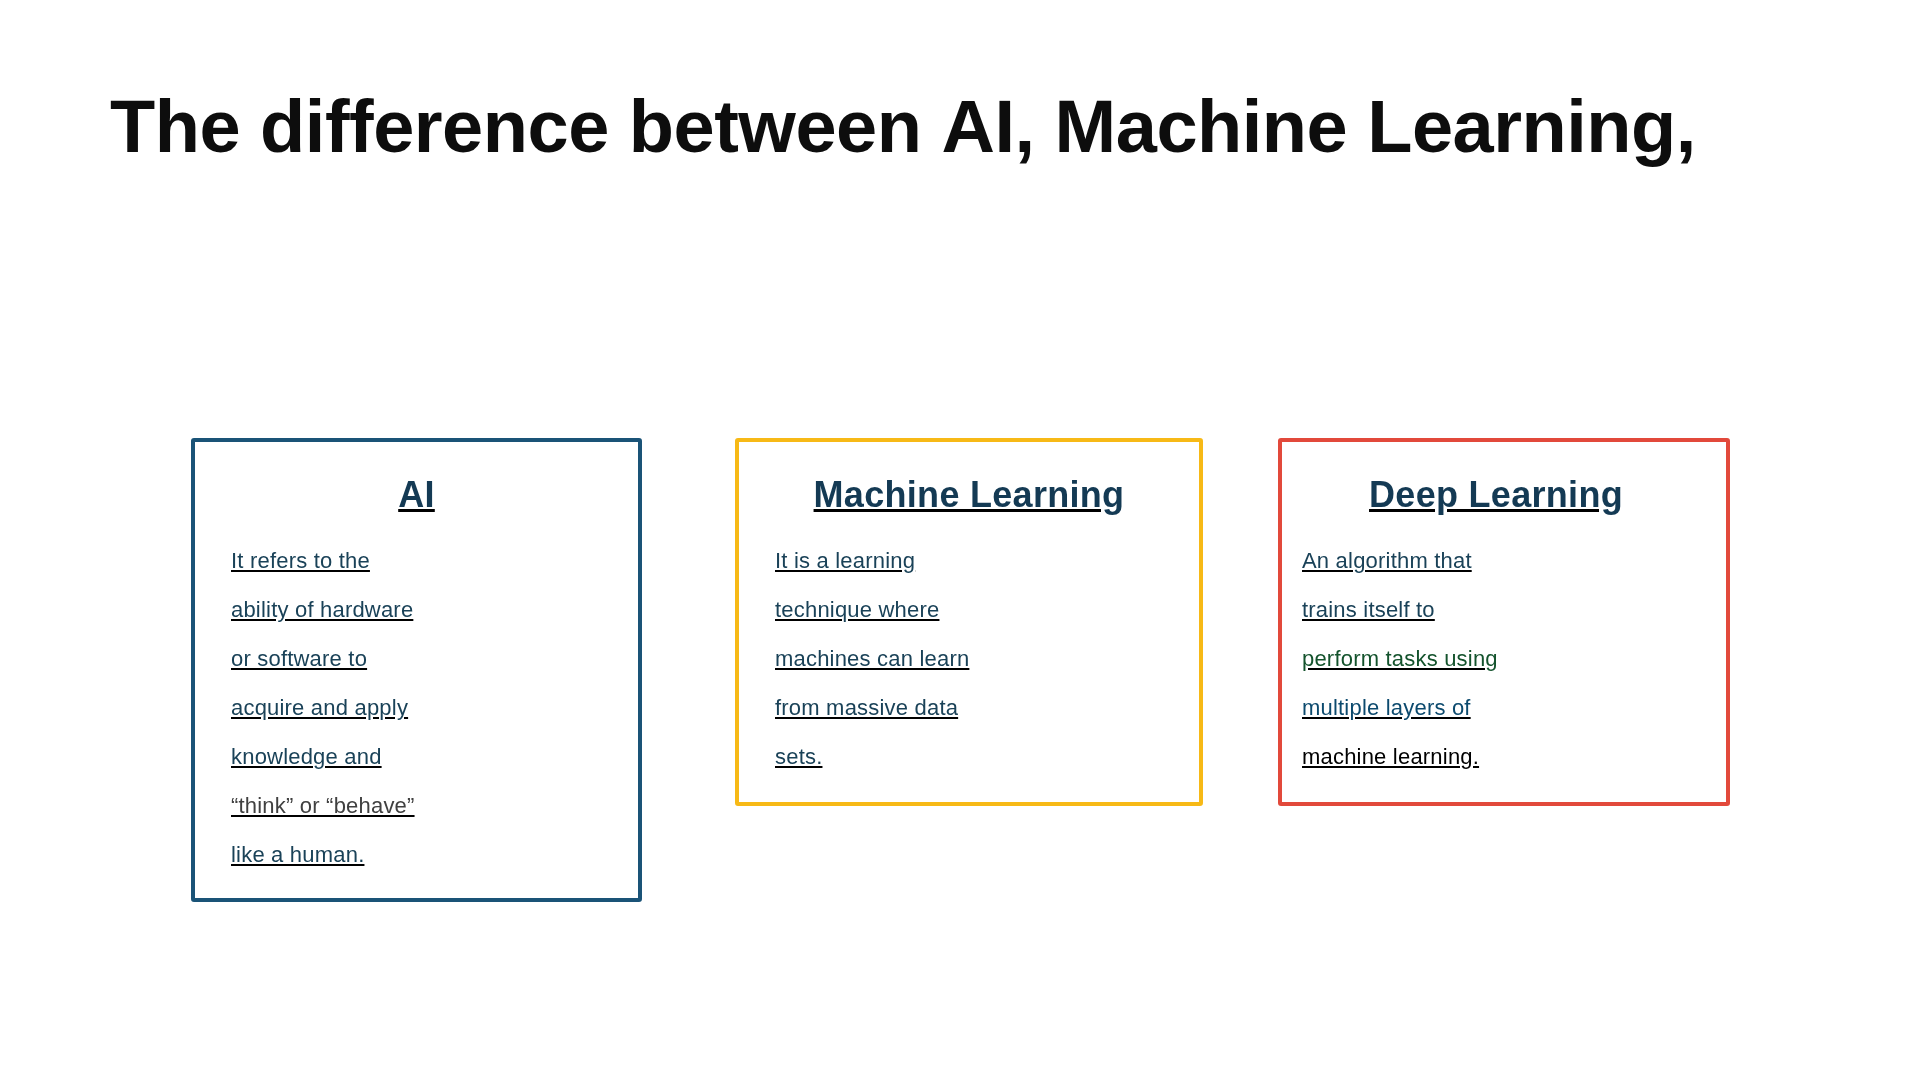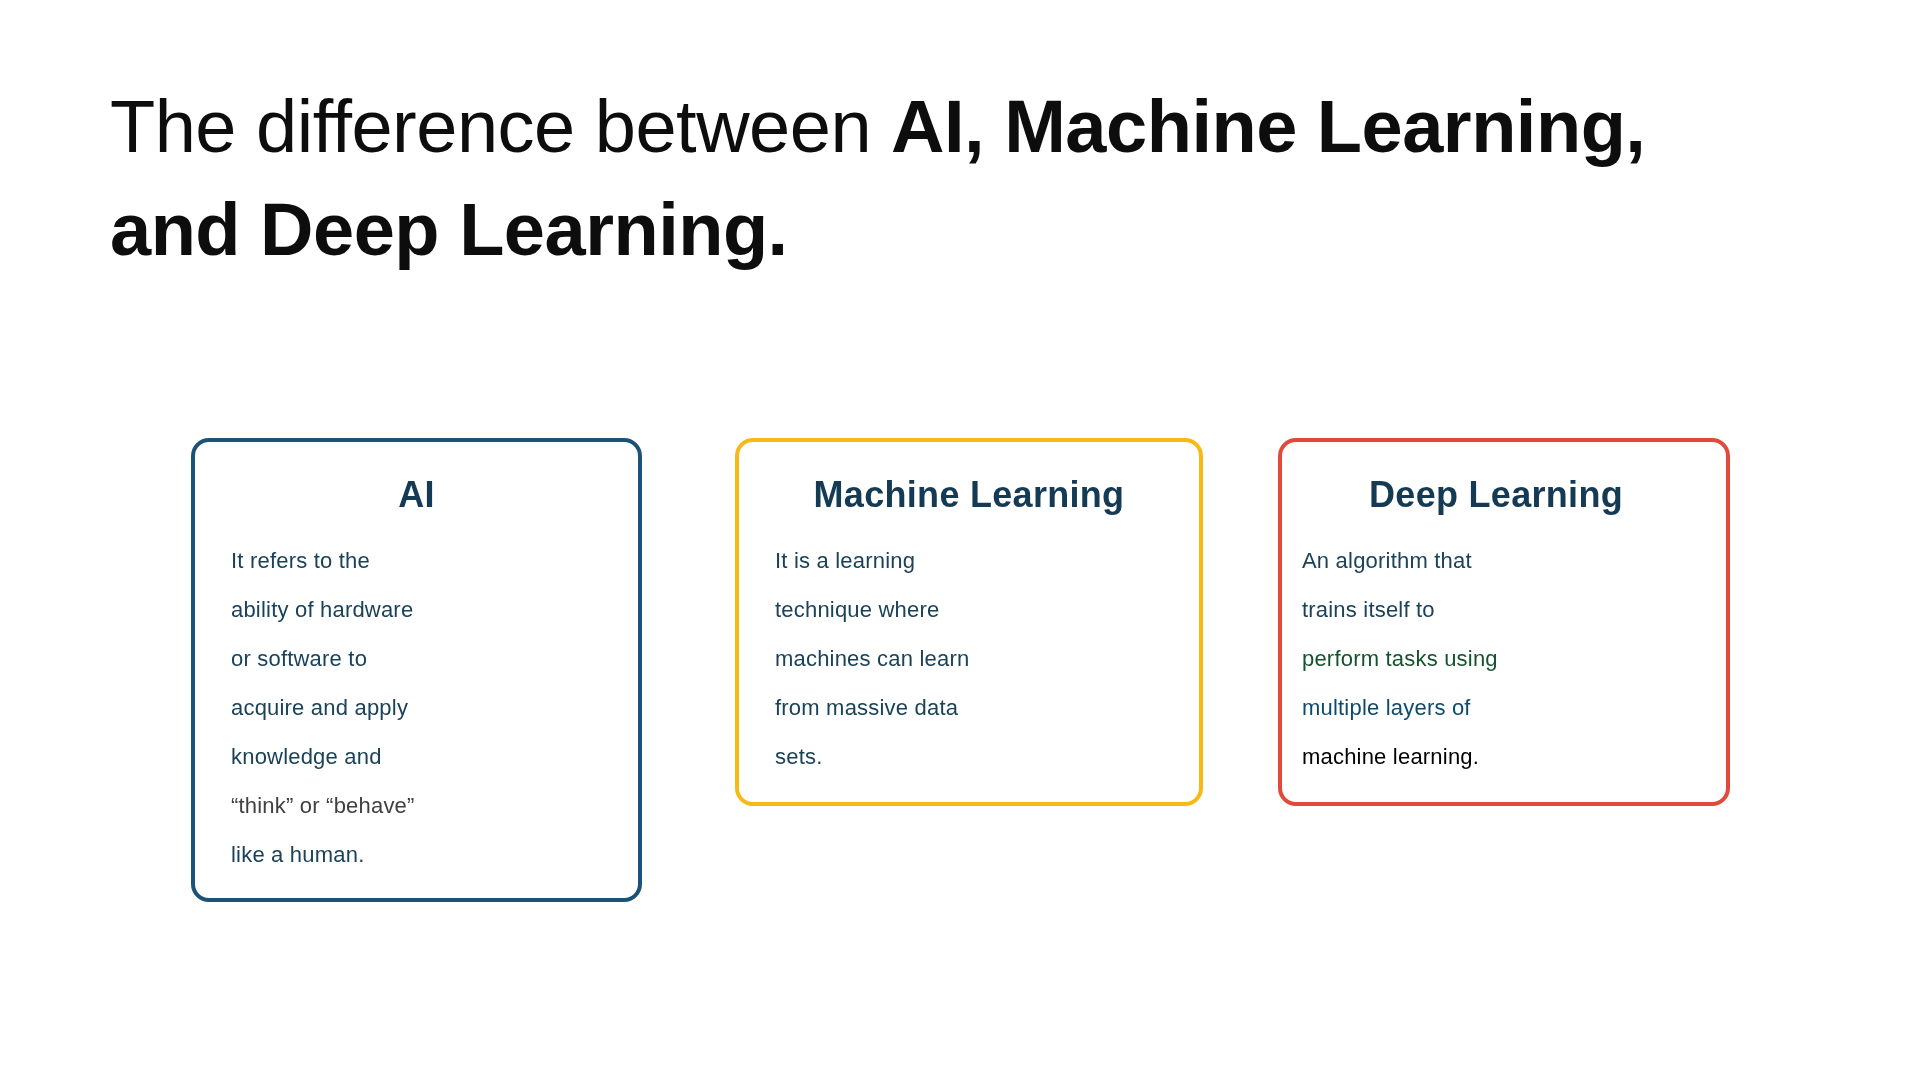--- a/index.html
+++ b/index.html
@@ -13,30 +13,31 @@
 
   .title {
     position: absolute;
     left: 110px; top: 75px;
     width: 1760px;
     font-size: 74px;
     line-height: 103px;
     color: #0d0d0d;
     letter-spacing: -0.5px;
   }
-  .title .t-regular { font-weight: 400; }
+  .title .t-regular { font-weight: 700; }
   .title .t-bold { font-weight: 800; }
 
   .card {
     position: absolute;
     top: 438px;
     background: #ffffff;
     border: 4px solid #701a75;
-    border-radius: 18px;
+    border-radius: 3px;
     padding: 32px 36px;
+    text-decoration: underline;
   }
   .card-1 { left: 191px; width: 451px; height: 464px; }
   .card-2 { left: 735px; width: 468px; height: 368px; }
   .card-3 { left: 1278px; width: 452px; height: 368px; }
 
   .card-title {
     text-align: center;
     font-size: 36px;
     font-weight: 700;
     color: #143a54;
@@ -49,21 +50,21 @@
     color: #1a4258;
     letter-spacing: 0.2px;
     white-space: nowrap;
   }
 </style>
 </head>
 <body>
 
 <div class="stage">
 
-  <h1 class="title" style="color: rgb(13, 13, 13);"><span class="t-regular">The difference between </span><span class="t-bold">AI, Machine Learning,</span><br><span class="t-bold">and Deep Learning.</span></h1>
+  <h1 class="title" style="color: rgb(13, 13, 13);"><span class="t-regular">The difference between </span><span class="t-bold">AI, Machine Learning,</span><br></h1>
 
   <div class="card card-1" style="border-color: rgb(26, 83, 119);">
     <div class="card-title">AI</div>
     <div class="card-line" style="color: rgb(26, 66, 88);">It refers to the</div>
     <div class="card-line" style="color: rgb(26, 66, 88);">ability of hardware</div>
     <div class="card-line" style="color: rgb(26, 66, 88);">or software to</div>
     <div class="card-line" style="color: rgb(26, 66, 88);">acquire and apply</div>
     <div class="card-line" style="color: rgb(26, 66, 88);">knowledge and</div>
     <div class="card-line" style="color: #404040;">“think” or “behave”</div>
     <div class="card-line" style="color: rgb(26, 66, 88);">like a human.</div>

